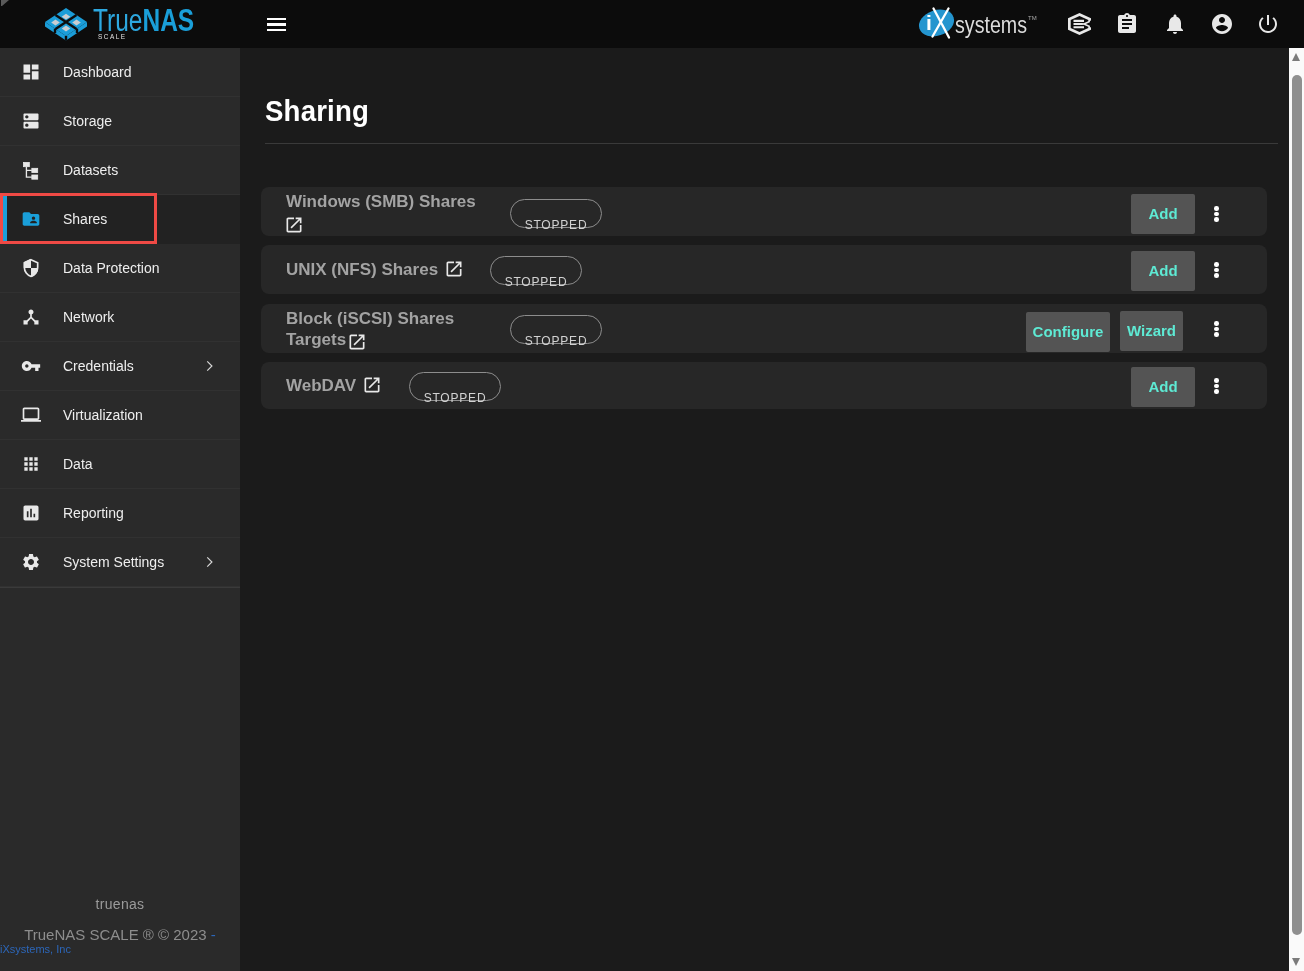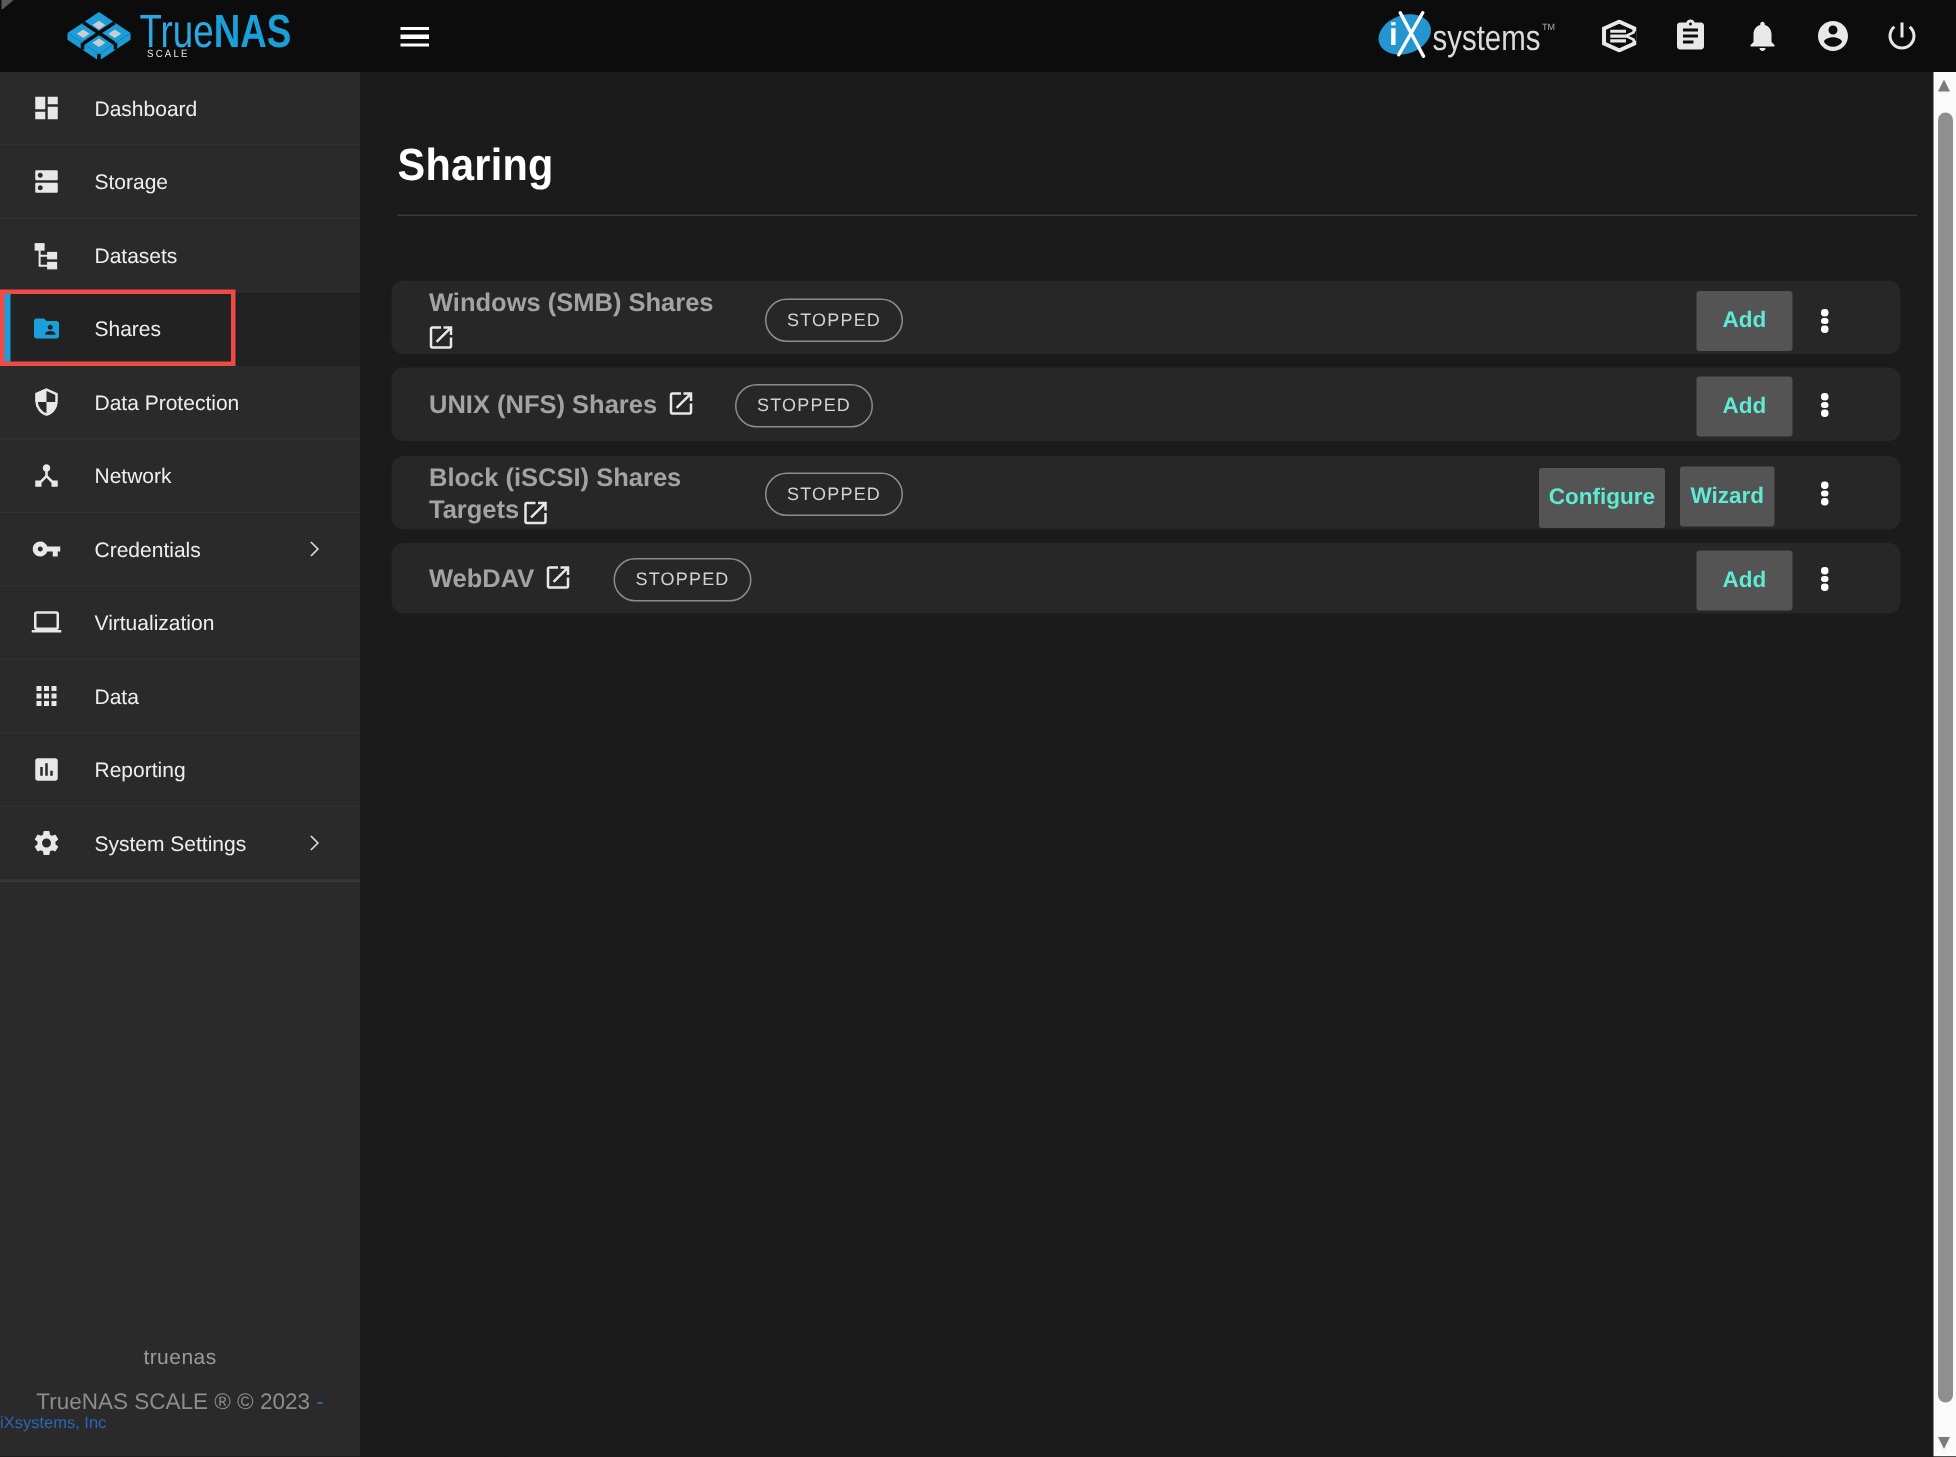--- a/index.html
+++ b/index.html
@@ -14,21 +14,21 @@
 .navitem .label{position:absolute;left:63px;top:0;line-height:49px;font-size:14px;color:#eeeeee}
 .chev{position:absolute;right:24px;top:17px;width:14px;height:14px}
 
 #content{position:absolute;left:240px;top:48px;width:1049px;height:923px;background:#1b1b1b}
 h1.sharing{position:absolute;left:265px;top:92px;font-size:30px;font-weight:bold;color:#fff;letter-spacing:.2px}
 .card{position:absolute;left:21px;width:1006px;background:#272727;border-radius:8px}
 .cardtitle{position:absolute;left:25px;font-size:17px;font-weight:bold;color:#a3a3a3;line-height:21px}
 .extlink{display:inline-block;vertical-align:-4px;margin-left:5.5px}
 .extwrap{display:inline-block;vertical-align:-6.5px;margin-left:-2.5px}
 .extwrap3{display:inline-block;vertical-align:-6.5px;margin-left:1px}
-.badge{position:absolute;height:29px;line-height:27px;border:1px solid #8d8d8d;border-radius:15px;color:#d2d2d2;font-size:12px;letter-spacing:0.8px;padding:0 0;text-align:center;width:92px}
+.badge{position:absolute;height:29px;line-height:27px;border:1px solid #8d8d8d;border-radius:15px;color:#d2d2d2;font-size:12px;letter-spacing:0.8px;padding:12px 0;text-align:center;width:92px}
 .btn{position:absolute;height:40px;background:#545454;color:#5eead4;font-size:15px;font-weight:bold;text-align:center;border-radius:2px}
 .kebab{position:absolute;width:4px}
 .kebab span{display:block;width:4.6px;height:4.6px;border-radius:50%;background:#fff;margin-bottom:1.1px}
 
 #scrollbar{position:absolute;left:1289px;top:48px;width:15px;height:923px;background:#fafafa}
 #sthumb{position:absolute;left:2.5px;top:27px;width:10px;height:860px;background:#8f8f8f;border-radius:5px}
 #sbup{position:absolute;left:3px;top:5px;width:0;height:0;border-left:4.5px solid transparent;border-right:4.5px solid transparent;border-bottom:8px solid #7b7b7b}
 #sbdown{position:absolute;left:3px;bottom:5px;width:0;height:0;border-left:4.5px solid transparent;border-right:4.5px solid transparent;border-top:8px solid #7b7b7b}
 
 #sfoot1{position:absolute;left:0;width:240px;top:848px;text-align:center;color:#9b9b9b;font-size:14px;letter-spacing:0.3px}

